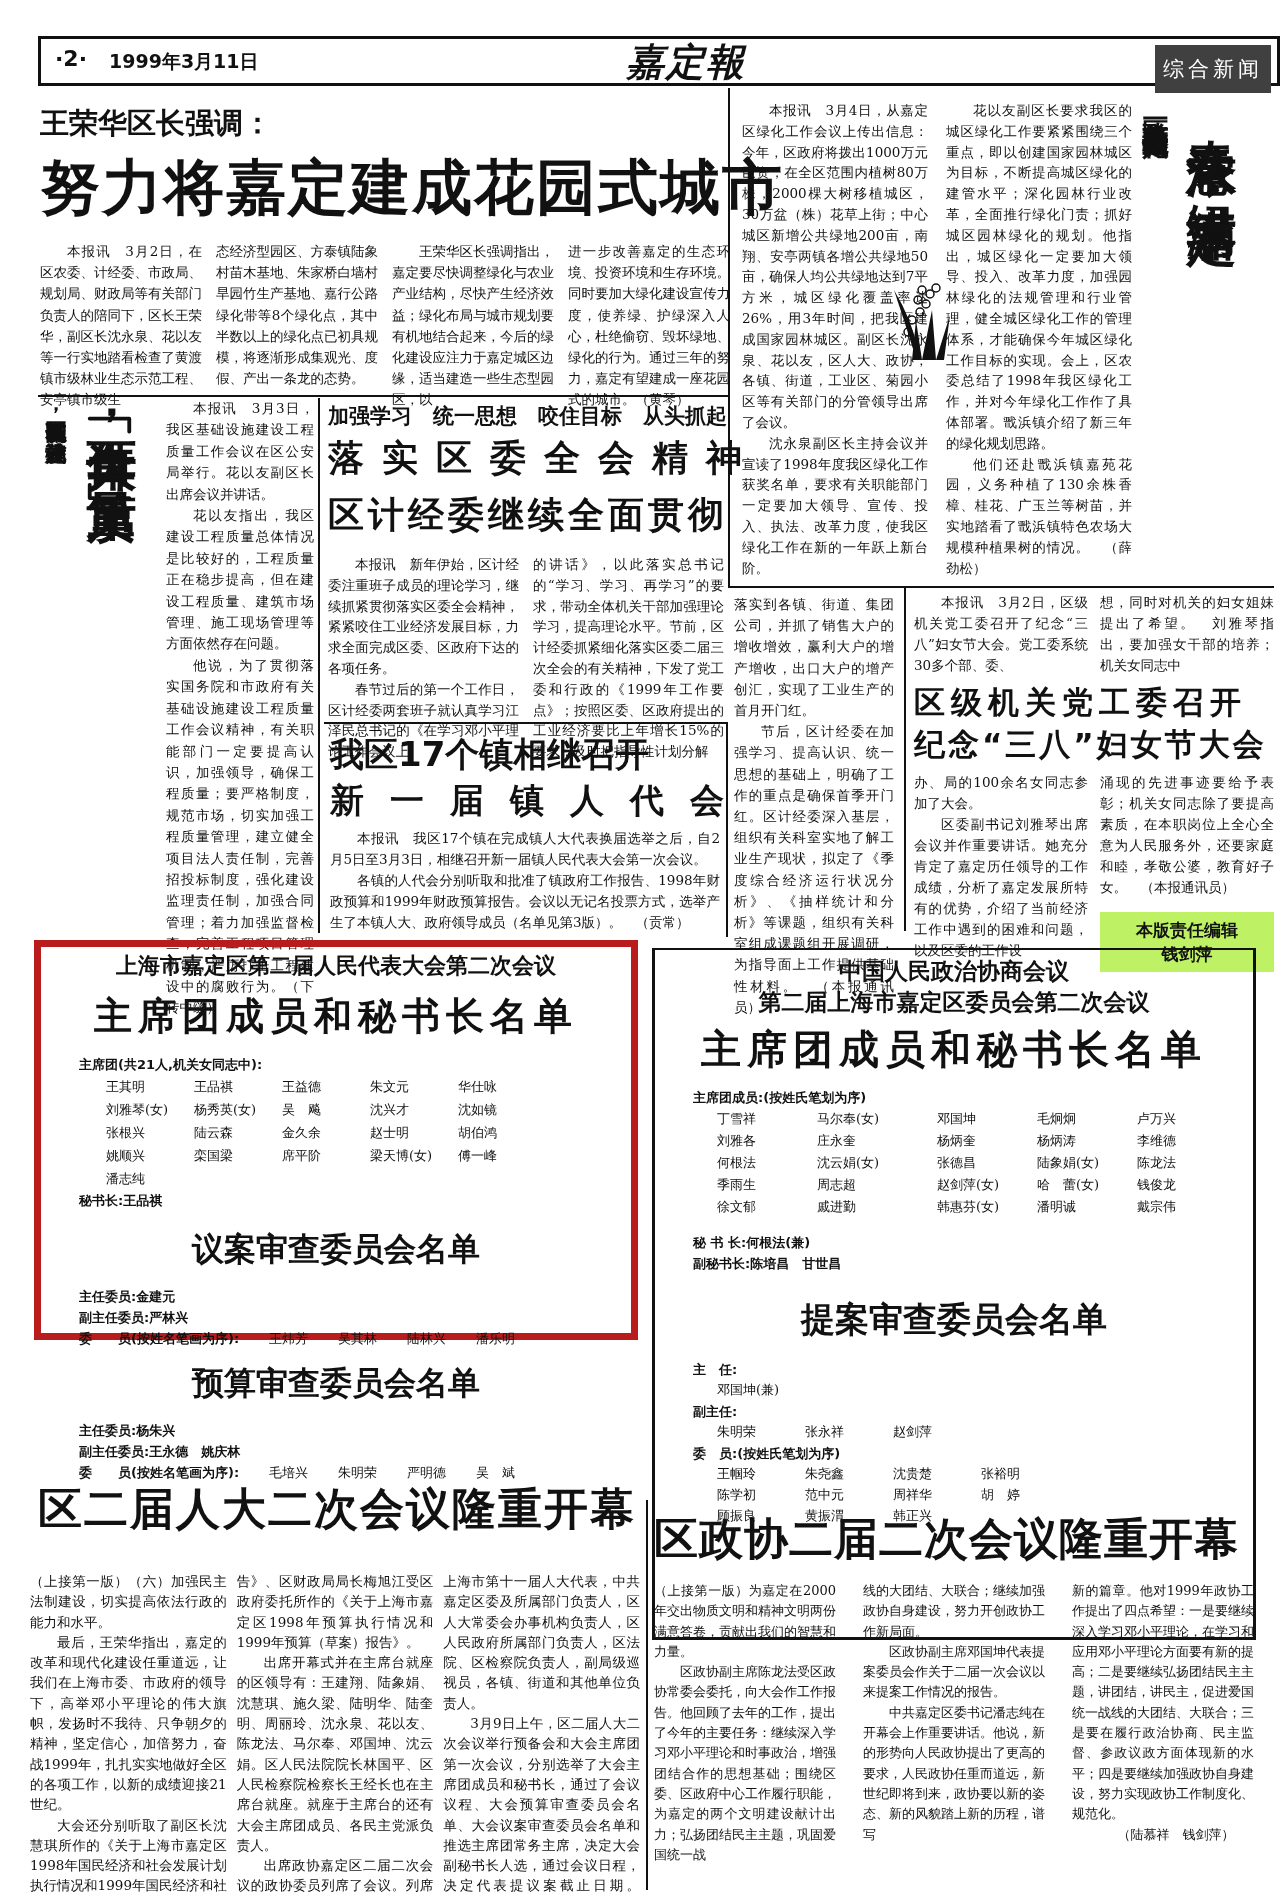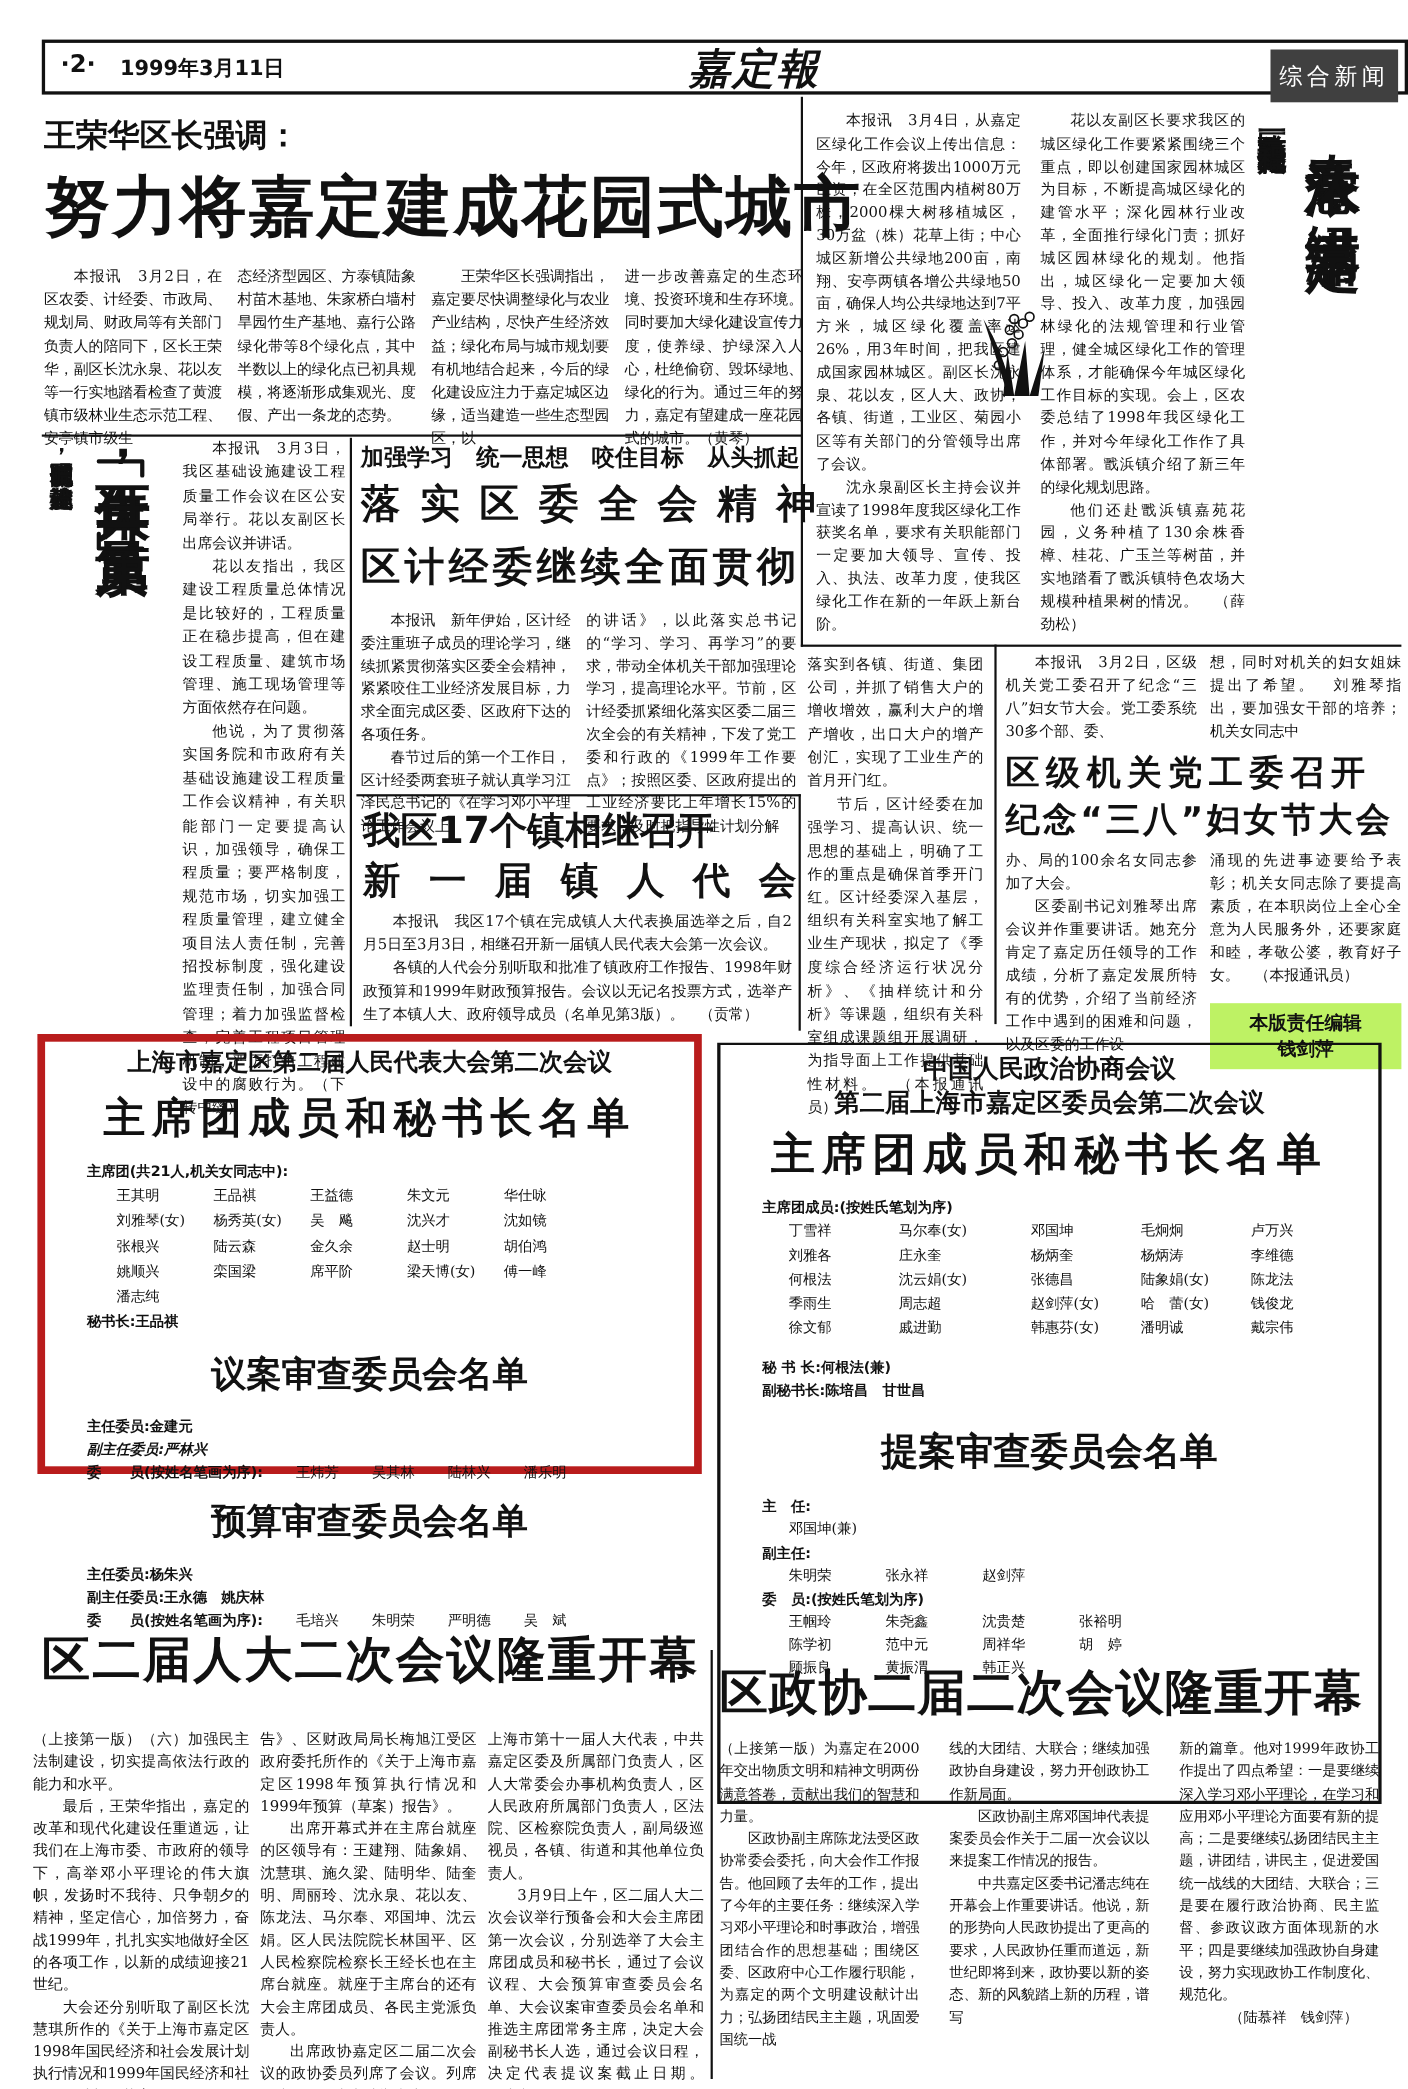--- a/index.html
+++ b/index.html
@@ -158,21 +158,21 @@
     <span>栾国梁</span>
     <span>席平阶</span>
     <span>梁天博(女)</span>
     <span>傅一峰</span>
     <span>潘志纯</span>
   </div>
   <div class="label" style="margin:4px 0 0 38px;">秘书长:王品祺</div>
 
   <div class="serif" style="text-align:center;font-size:32px;font-weight:bold;margin-top:18px;">议案审查委员会名单</div>
   <div class="label" style="margin:16px 0 3px 38px;">主任委员:金建元</div>
-  <div class="label" style="margin:0 15px 3px 38px;font-style:italic;">副主任委员:严林兴</div>
+  <div class="label" style="margin:0 15px 3px 38px;">副主任委员:严林兴</div>
   <div style="margin-left:38px;display:flex;gap:30px;font-size:13px;">
     <span class="label">委　　员(按姓名笔画为序):</span>
     <span>王炜芳</span>
     <span>吴其林</span>
     <span>陆林兴</span>
     <span>潘乐明</span>
   </div>
 
   <div class="serif" style="text-align:center;font-size:32px;font-weight:bold;margin-top:14px;">预算审查委员会名单</div>
   <div class="label" style="margin:16px 0 3px 38px;">主任委员:杨朱兴</div>

